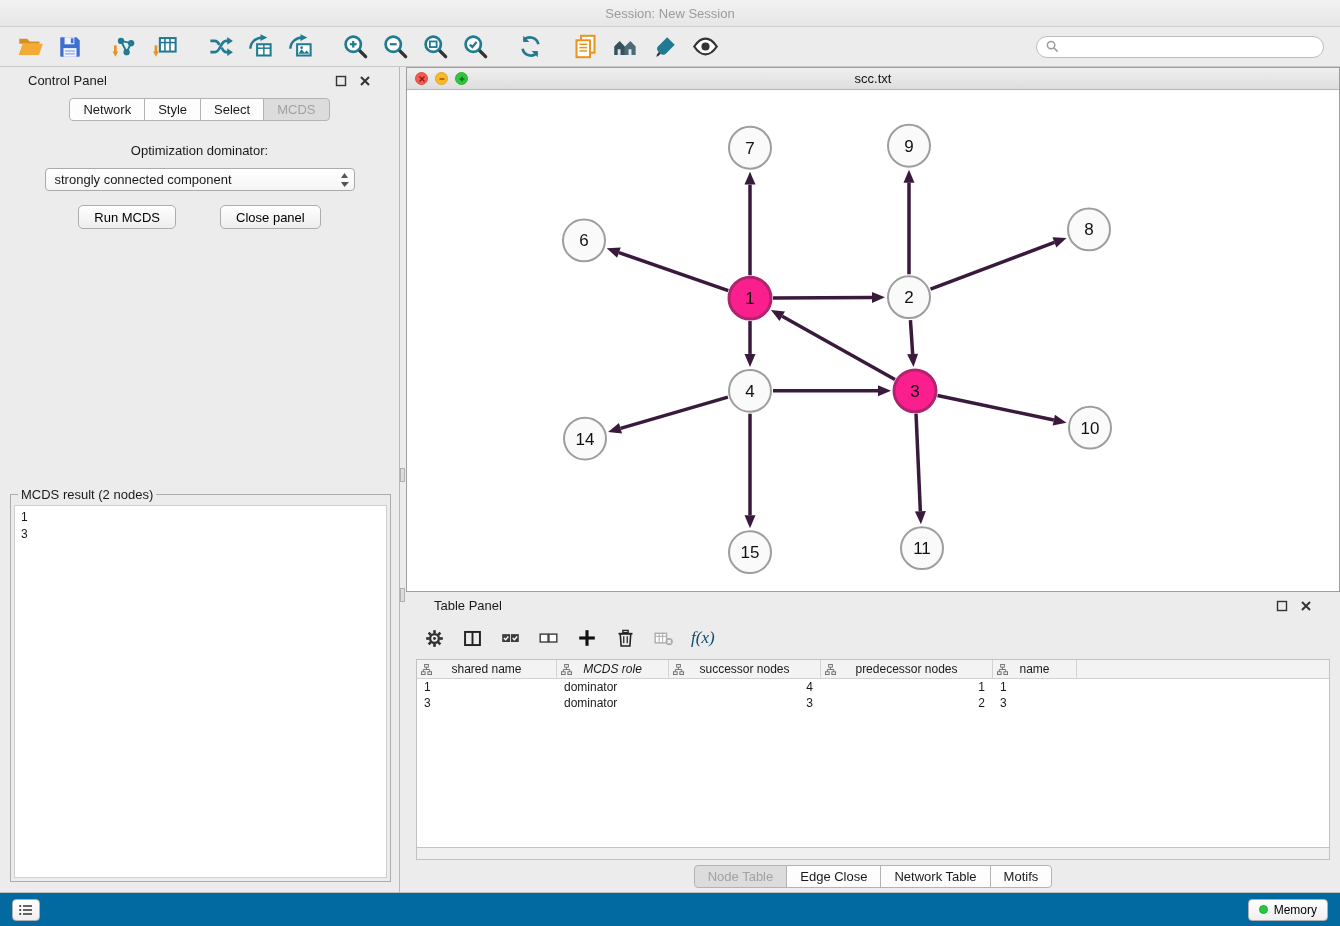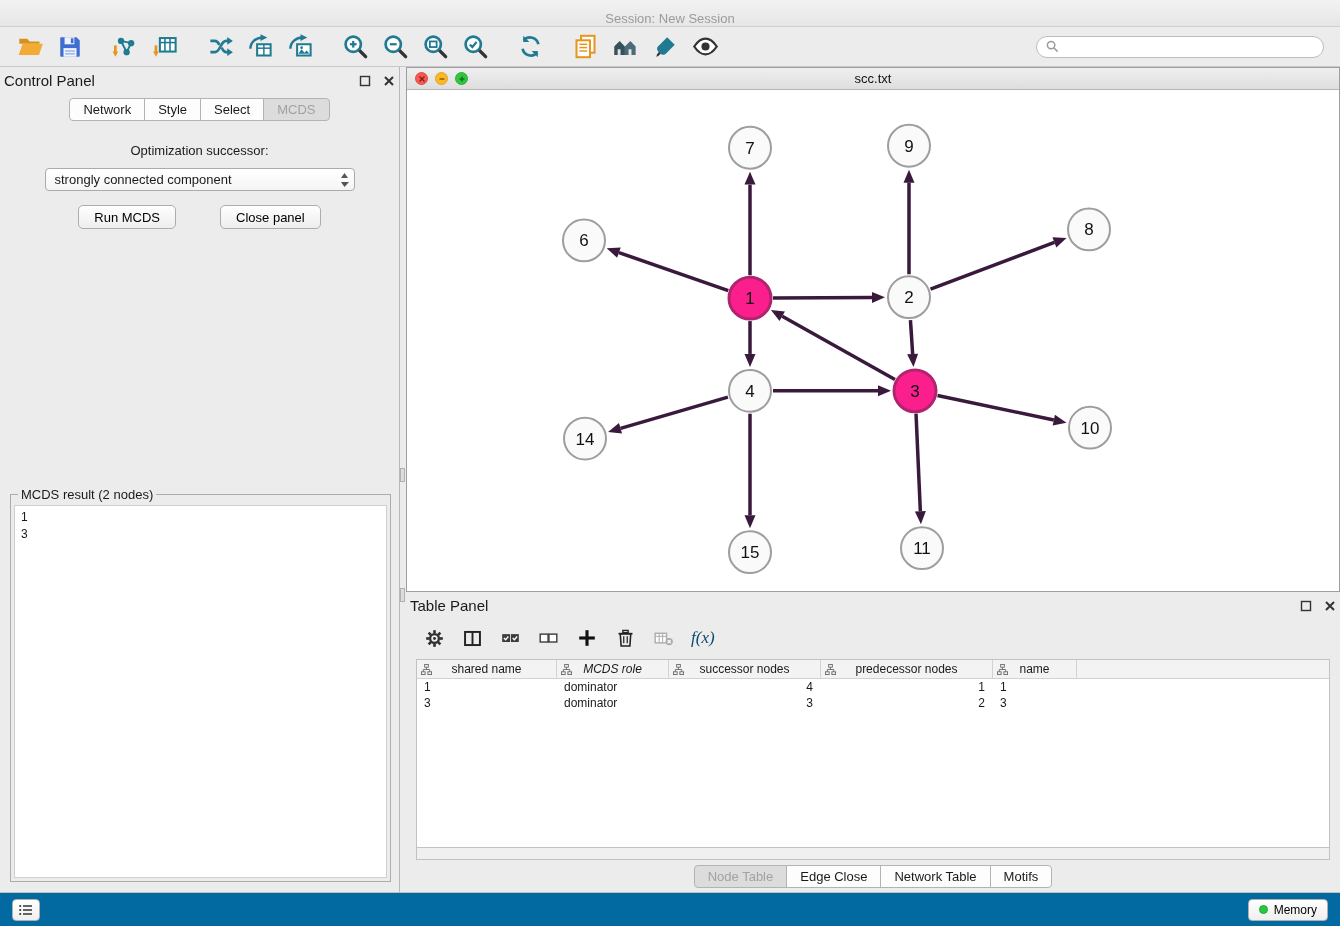--- a/index.html
+++ b/index.html
@@ -1,29 +1,29 @@
 <!DOCTYPE html>
 <html><head>
 <meta charset="utf-8">
 <style>
 *{margin:0;padding:0;box-sizing:border-box}
 html,body{width:1340px;height:926px}
 body{font-family:"Liberation Sans",sans-serif;background:#ececec;position:relative;overflow:hidden;color:#1a1a1a}
 
-.titlebar{position:absolute;top:0;left:0;right:0;height:27px;background:linear-gradient(#f2f2f2,#e6e6e6);border-bottom:1px solid #cfcfcf;display:flex;align-items:flex-end;justify-content:center;font-size:13px;color:#9b9b9b}
+.titlebar{position:absolute;top:0;left:0;right:0;height:27px;background:linear-gradient(#f2f2f2,#e6e6e6);border-bottom:1px solid #cfcfcf;display:flex;align-items:center;justify-content:center;font-size:13px;color:#9b9b9b}
 
 .toolbar{position:absolute;top:27px;left:0;right:0;height:40px;display:flex;align-items:center;padding:0 10px;border-bottom:1px solid #c9c9c9;background:#ececec}
 .tb{width:40px;height:34px;display:flex;align-items:center;justify-content:center;background:none;border:none;cursor:default}
 .tb svg{display:block}
 .grp{margin-left:15px}
 .search-box{margin-left:auto;margin-right:6px;width:288px;height:22px;background:#fff;border:1px solid #bdbdbd;border-radius:11px;display:flex;align-items:center;padding:0 9px;gap:6px}
 .search-box input{border:none;outline:none;background:transparent;flex:1;font-size:13px;font-family:"Liberation Sans",sans-serif}
 
 .control-panel{position:absolute;left:0;top:67px;width:400px;bottom:34px;background:#ececec;border-right:1px solid #b8b8b8}
-.cp-head,.tp-head{height:27px;display:flex;align-items:center;padding:0 4px;font-size:15px}
+.cp-head,.tp-head{height:27px;display:flex;align-items:center;padding:0 28px;font-size:13px}
 .ph-spacer{flex:1}
 .ph-ico{display:inline-flex;margin-left:12px;cursor:default}
 .tabs{display:flex;justify-content:center}
 #cp-tabs{margin-top:4px}
 .tab{border:1px solid #b3b3b3;background:#fdfdfd;padding:3px 13px;font-size:13px;margin-left:-1px;cursor:default;white-space:nowrap}
 .tab:first-child{border-radius:4px 0 0 4px;margin-left:0}
 .tab:last-child{border-radius:0 4px 4px 0}
 .tab.active{background:#dcdcdc;color:#a2a2a2}
 .opt-label{margin-top:22px;text-align:center;font-size:13px}
 .select{position:relative;width:310px;height:23px;margin:10px auto 0;border:1px solid #ababab;border-radius:4px;background:linear-gradient(#fff,#f5f5f5);display:flex;align-items:center;padding:0 22px 0 9px;font-size:13px}
@@ -226,21 +226,21 @@
           <path d="M2 2l8 8M10 2l-8 8" stroke="#333" stroke-width="2"></path>
         </svg>
       </span>
   </div>
   <div class="tabs" id="cp-tabs">
       <div class="tab">Network</div>
       <div class="tab">Style</div>
       <div class="tab">Select</div>
       <div class="tab active">MCDS</div>
     </div>
-  <div class="opt-label">Optimization successor:</div>
+  <div class="opt-label">Optimization dominator:</div>
   <div class="select">
     <span>strongly connected component</span>
     <span class="arrows"><svg viewBox="0 0 9 16" width="9" height="16">
           <path d="M4.5 1L8 6H1z" fill="#555"></path>
           <path d="M4.5 15L1 10h8z" fill="#555"></path>
         </svg></span>
   </div>
   <div class="btn-row">
     <button class="btn">Run MCDS</button>
     <button class="btn">Close panel</button>

